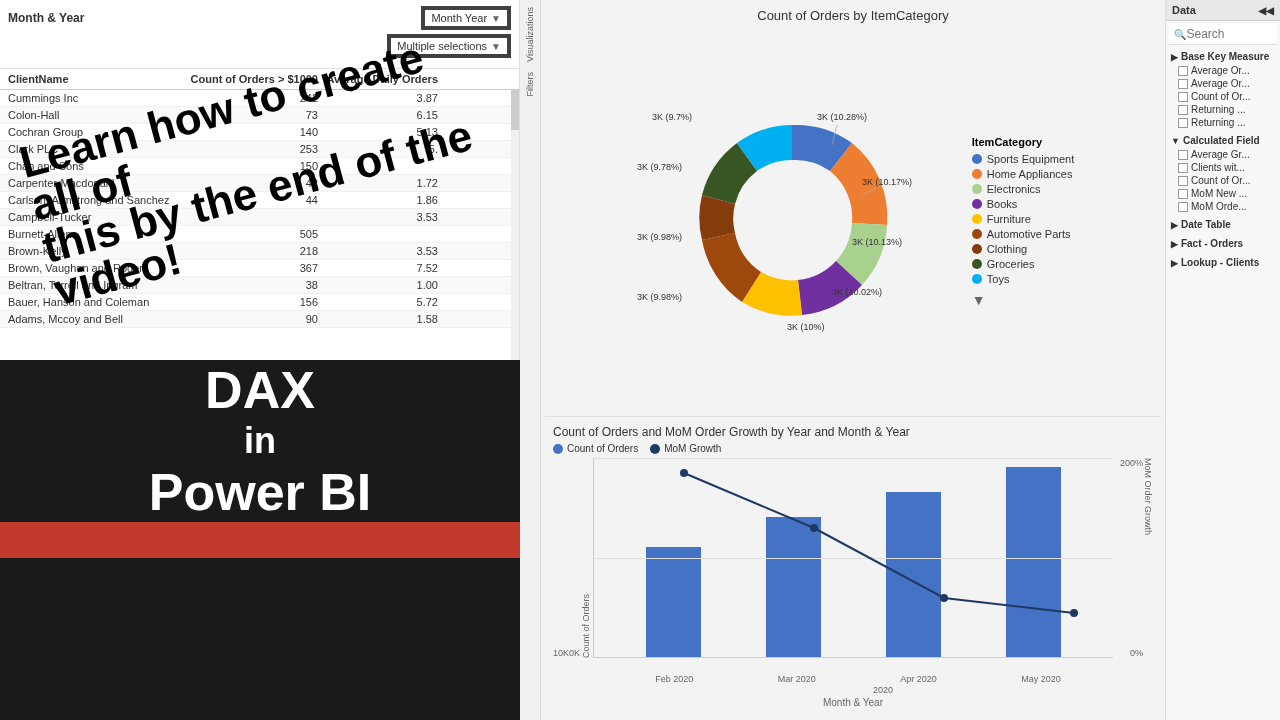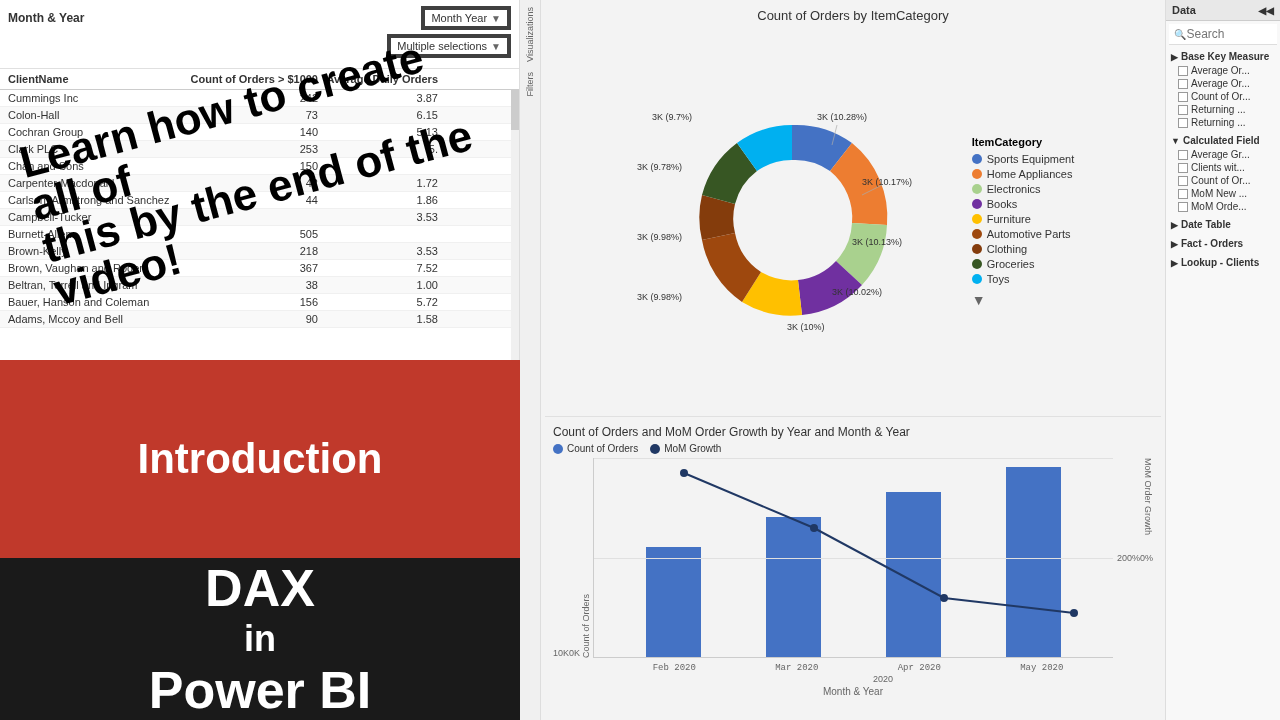--- a/index.html
+++ b/index.html
@@ -194,23 +194,20 @@
       </div>
     </div>
 
   <div class="watermark">
     <div class="watermark-text" style="font-size:44px; line-height:1.0; font-weight:900;">
       Learn how to create all of<br>this by the end of the video!
     </div>
   </div>
 
   <div class="overlay-section">
-    <div class="overlay-red">
-      <span class="intro-text">Introduction</span>
-    </div>
     <div class="overlay-black">
       <div style="text-align:center;">
         <div class="dax-text">DAX</div>
         <div style="color:white;font-size:36px;font-weight:700;">in</div>
         <div class="powerbi-text">Power BI</div>
       </div>
     </div>
   </div>
 </div>
 
@@ -358,28 +355,28 @@
 
             <svg style="position:absolute; top:0; left:0; right:0; bottom:0; width:100%; height:100%; pointer-events:none;">
               <polyline points="90,15 220,70 350,140 480,155" fill="none" stroke="#203864" stroke-width="2"></polyline>
               <circle cx="90" cy="15" r="4" fill="#203864"></circle>
               <circle cx="220" cy="70" r="4" fill="#203864"></circle>
               <circle cx="350" cy="140" r="4" fill="#203864"></circle>
               <circle cx="480" cy="155" r="4" fill="#203864"></circle>
             </svg>
           </div>
 
-          <div style="display:flex; justify-content:space-between; align-items:center; padding-left:4px; font-size:9px; color:#666; width:30px;">
+          <div style="display:flex; flex-direction:column; justify-content:space-between; align-items:flex-end; padding-left:4px; font-size:9px; color:#666; width:30px;">
             <span>200%</span>
             <span>0%</span>
           </div>
           <div style="writing-mode:vertical-rl; font-size:9px; color:#666; display:flex; align-items:center; white-space:nowrap;">MoM Order Growth</div>
         </div>
 
-        <div style="display:flex; justify-content:space-around; font-size:9px; color:#666; padding-left:60px; padding-right:50px; margin-top:5px;font-family:Liberation Mono, monospace;">
+        <div style="display:flex; justify-content:space-around; font-size:9px; color:#666; padding-left:60px; padding-right:50px; margin-top:16px;">
           <span>Feb 2020</span>
           <span>Mar 2020</span>
           <span>Apr 2020</span>
           <span>May 2020</span>
         </div>
         <div style="text-align:center; padding-left:60px; font-size:9px; color:#666; margin-top:1px;">2020</div>
         <div class="x-axis-label">Month &amp; Year</div>
       </div>
     </div>
   </div>

